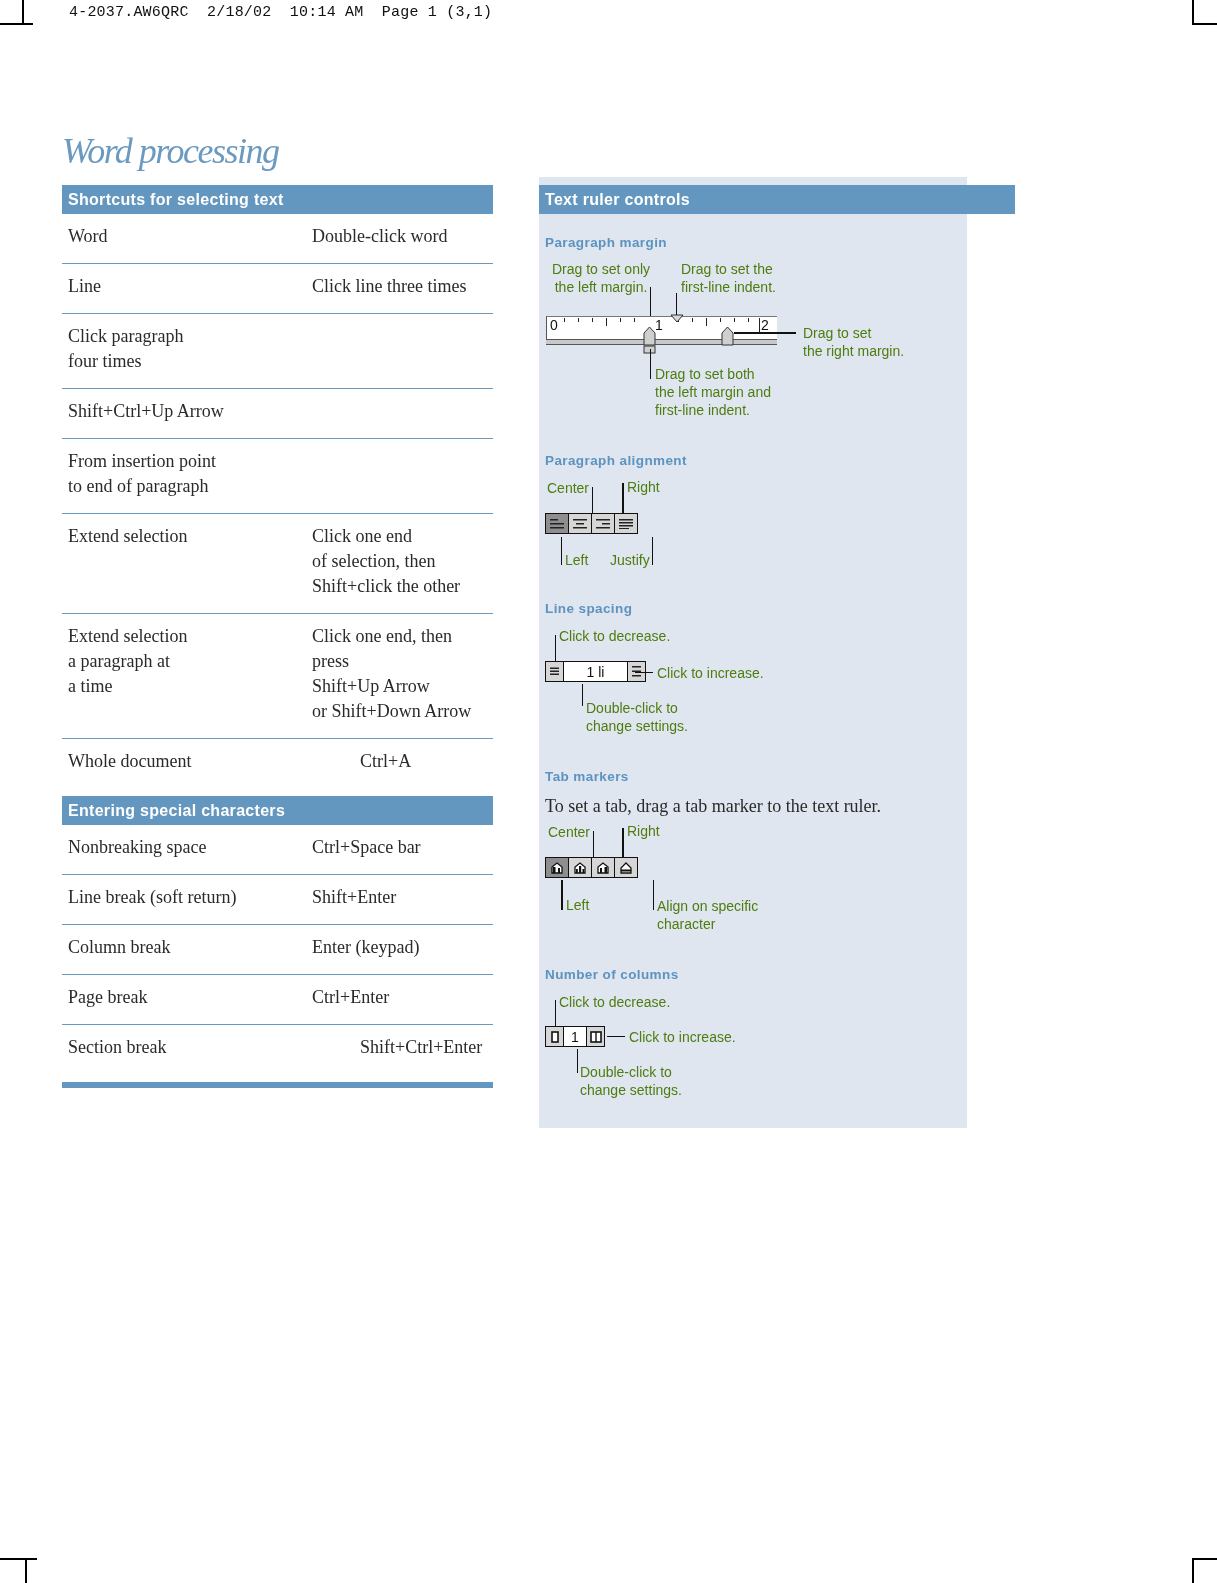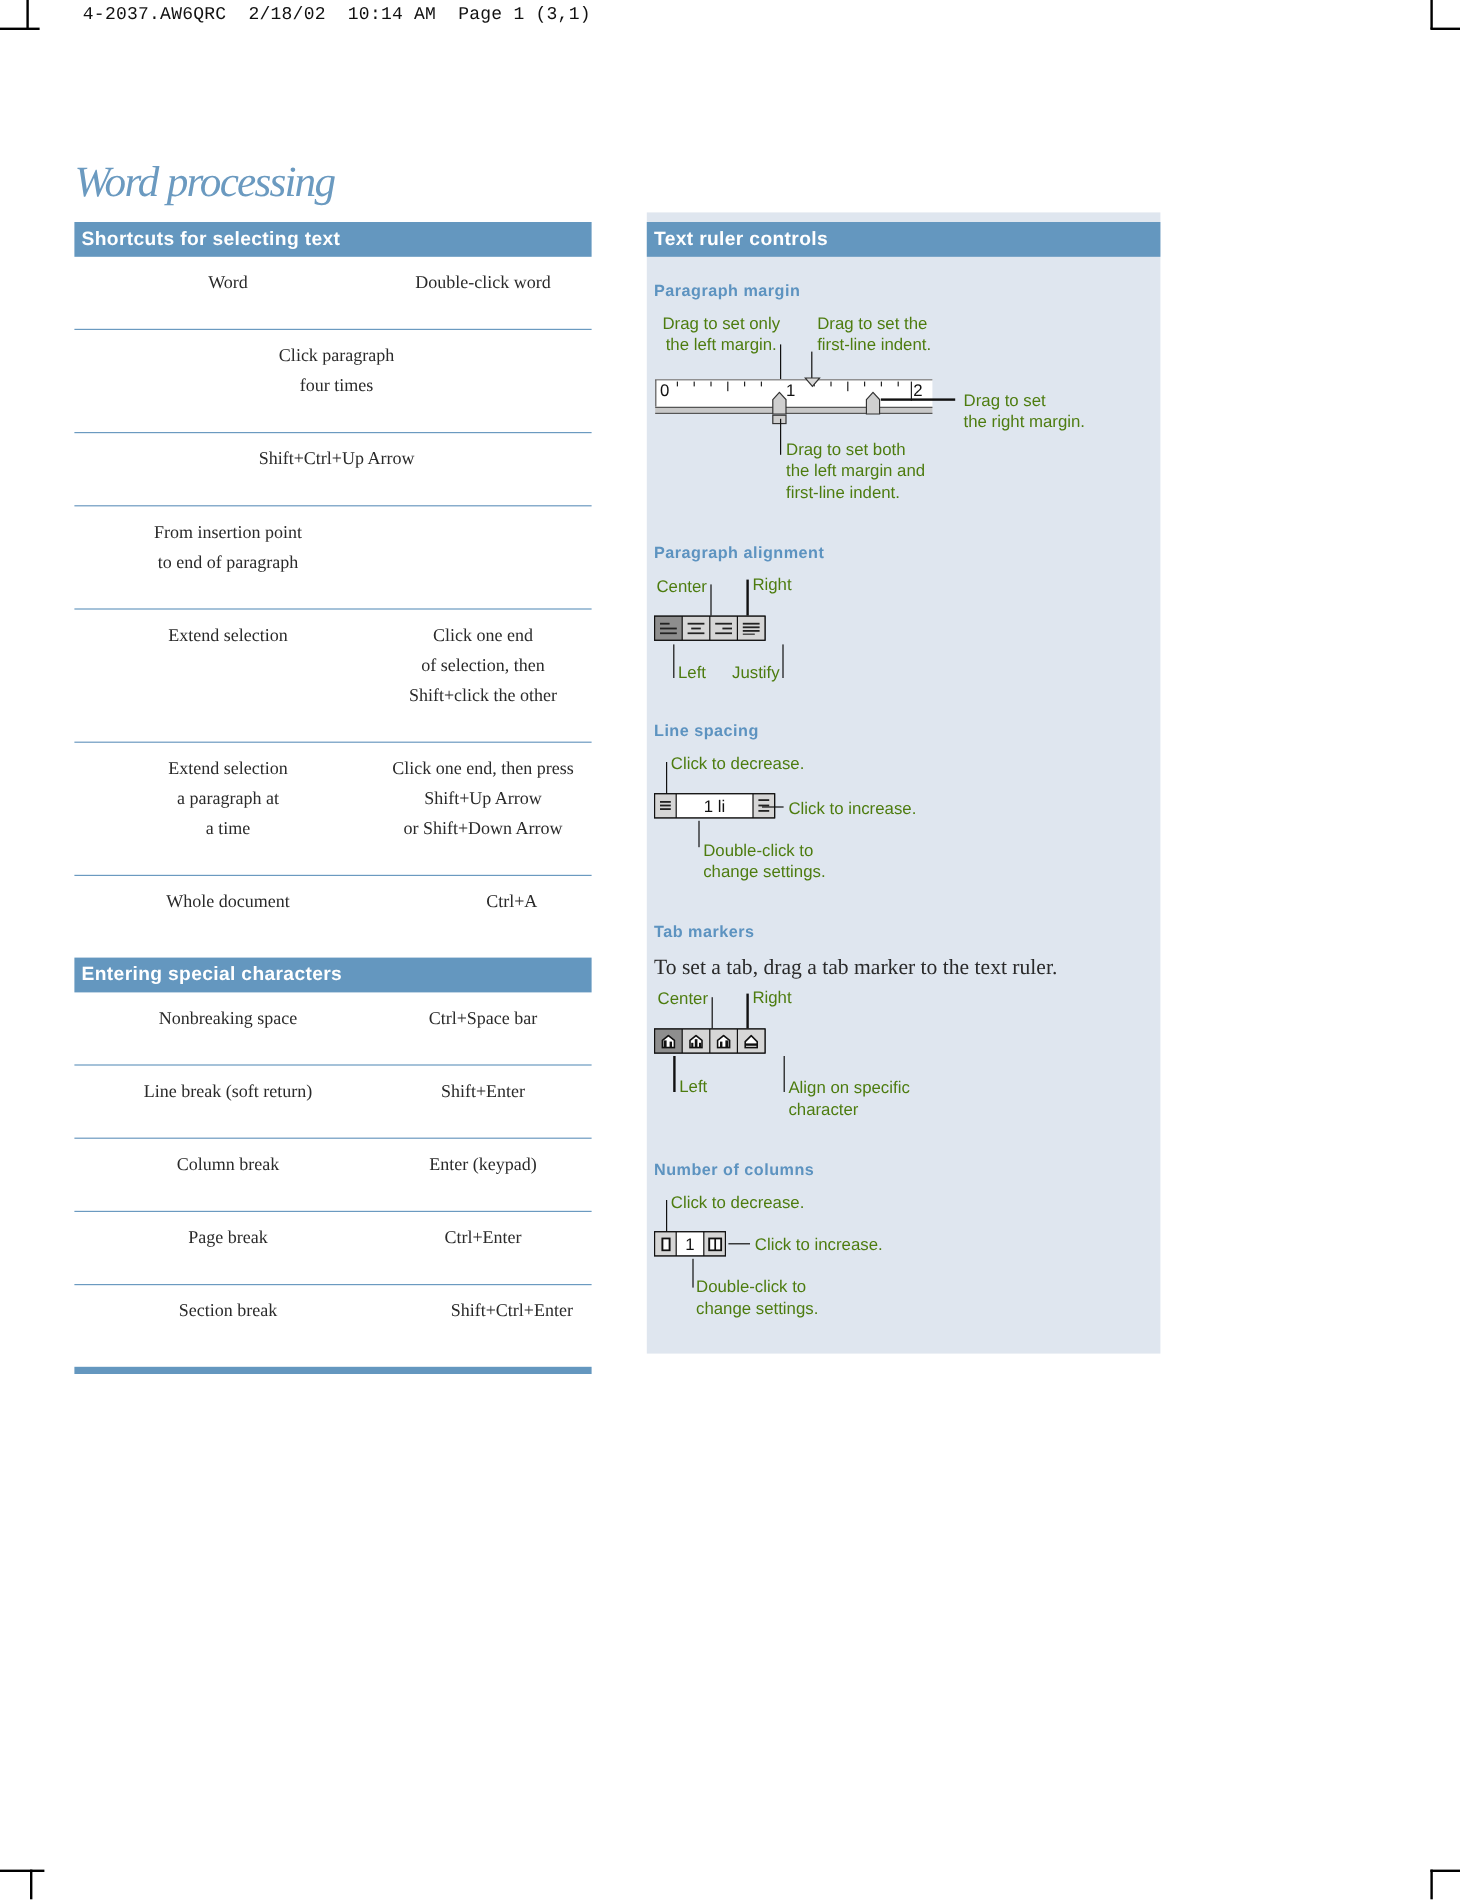--- a/index.html
+++ b/index.html
@@ -8,30 +8,30 @@
 
   .crop { position: absolute; background: #000; }
 
   .slug { position: absolute; left: 69px; top: 4px; font-family: "Liberation Mono", monospace; font-size: 15px; color: #111; white-space: pre; letter-spacing: 0.2px; }
 
   .page-title { position: absolute; left: 62px; top: 130px; font-family: "Liberation Serif", serif; font-style: italic; font-size: 36px; color: #6b9ac0; letter-spacing: -1.5px; }
 
   
   .left-col { position: absolute; left: 62px; top: 185px; width: 431px; }
   .sec-head { background: #6497bf; color: #fff; font-family: "Liberation Sans", sans-serif; font-weight: bold; font-size: 16px; height: 29px; line-height: 29px; padding-left: 6px; letter-spacing: 0.3px; }
-  .row { display: flex; border-bottom: 1.5px solid #6b9ac0; padding: 10px 0 25px 6px; font-size: 15px; line-height: 25px; color: #2a2a2a; text-align: center; }
+  .row { display: flex; border-bottom: 1.5px solid #6b9ac0; padding: 10px 0 14px 6px; font-size: 18px; line-height: 25px; color: #2a2a2a; }
   .row:last-child { border-bottom: none; gap: 48px; }
   .row .c1 { width: 244px; white-space: pre-line; }
   .row .c2 { flex: 1; white-space: pre-line; }
   .bottom-bar { height: 6px; background: #6497bf; margin-top: 8px; }
   .gap { height: 8px; }
 
   
   .panel { position: absolute; left: 539px; top: 177px; width: 428px; height: 951px; background: #dfe6ef; }
-  .panel .sec-head { position: absolute; left: 0; top: 8px; width: 428px; }
+  .panel .sec-head { position: absolute; left: 0; top: 8px; width: 476px; }
   .sub { position: absolute; left: 6px; font-family: "Liberation Sans", sans-serif; font-weight: bold; font-size: 13.5px; color: #5d93c0; letter-spacing: 0.4px; }
   .lbl { position: absolute; font-family: "Liberation Sans", sans-serif; font-size: 14px; color: #4d7c0f; line-height: 18px; white-space: pre-line; }
   .vline { position: absolute; width: 1px; background: #111; }
   .hline { position: absolute; height: 1px; background: #111; }
   .body-text { position: absolute; left: 6px; font-family: "Liberation Serif", serif; font-size: 18px; color: #2a2a2a; }
 
   
   .ruler { position: absolute; left: 7px; top: 139px; width: 231px; height: 32px; }
   .ruler-top { position: absolute; left: 0; top: 0; width: 231px; height: 23px; background: #fff; border-left: 1px solid #555; border-top: 1px solid #777; }
   .ruler-bar { position: absolute; left: 0; top: 23px; width: 231px; height: 6px; background: #c8c8c8; border-top: 1px solid #555; border-bottom: 1px solid #555; }
@@ -59,20 +59,24 @@
 <div class="slug">4-2037.AW6QRC  2/18/02  10:14 AM  Page 1 (3,1)</div>
 
 <div class="page-title">Word processing</div>
 
 <div class="left-col">
   <div class="sec-head">Shortcuts for selecting text</div>
   <div>
     <div class="row">
         <div class="c1">Word</div>
         <div class="c2">Double-click word</div>
+      </div>
+    <div class="row">
+        <div class="c1">Line</div>
+        <div class="c2">Click line three times</div>
       </div>
     <div class="row">
         <div class="c2">Click paragraph
 four times</div>
       </div>
     <div class="row">
         <div class="c2">Shift+Ctrl+Up Arrow</div>
       </div>
     <div class="row">
         <div class="c1">From insertion point

